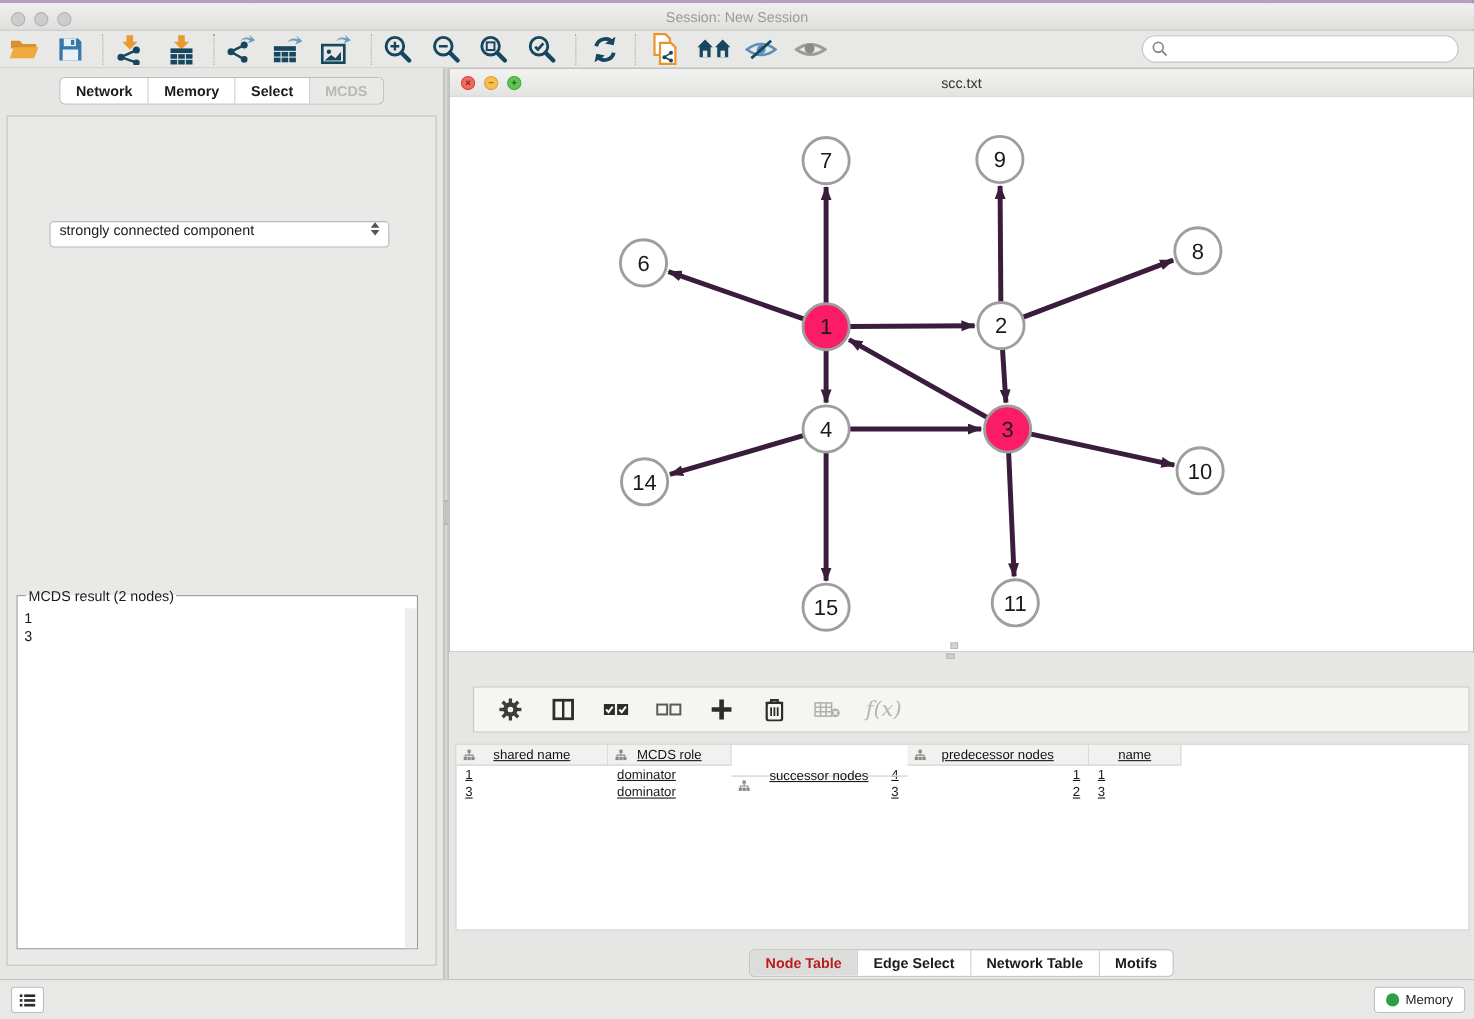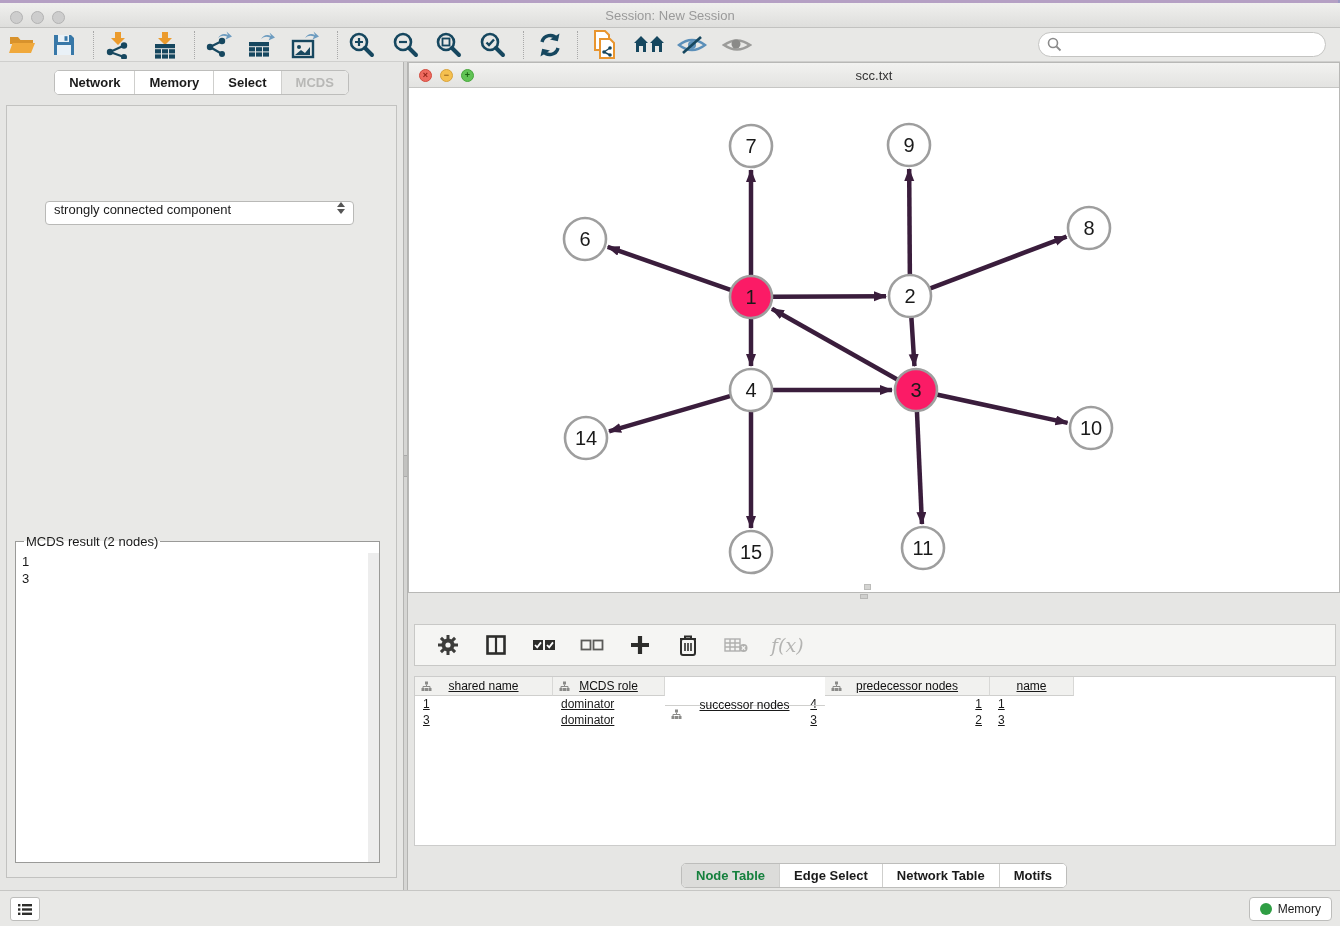--- a/index.html
+++ b/index.html
@@ -83,38 +83,38 @@
   .tl { width:13px; height:13px; border-radius:50%; display:flex; align-items:center;
     justify-content:center; font-size:9px; font-weight:bold; line-height:1; }
   .tl-close { background:#ee6a5f; border:1px solid #d24b3e; color:#8c1f14; }
   .tl-min   { background:#f5c04f; border:1px solid #d9a33b; color:#97641a; }
   .tl-max   { background:#61c355; border:1px solid #47a73c; color:#1d6615; }
   #net-canvas { position:absolute; left:0; top:25px; width:930px; height:504px; background:#fff; }
   #net-resize { position:absolute; left:455px; bottom:2px; width:7px; height:6px; background:#d4d4d2; border:1px solid #bcbcba; }
 
   
   #table-panel { left:408px; top:600px; width:932px; height:290px; background:#e6e6e4; }
-  #tp-toolbar { position:absolute; left:6px; right:4px; top:24px; height:42px;
+  #tp-toolbar { position:absolute; left:22px; right:4px; top:24px; height:42px;
     background:#f5f5f3; border:1px solid #c8c8c6; display:flex; align-items:center;
     gap:22px; padding-left:20px; }
   .tp-icon { width:26px; height:26px; display:flex; align-items:center; justify-content:center; }
   #fx-label { font-family:"DejaVu Serif", serif; font-style:italic; font-size:19px; color:#b4b4b2; }
   #tp-table { position:absolute; left:6px; right:4px; top:76px; height:170px; background:#fff;
     border:1px solid #cccccb; overflow:hidden;text-decoration:underline; }
   #tp-header { display:flex; height:19px; }
   .th-cell { position:relative; background:#f1f1ef; border-right:1px solid #d8d8d6;
     border-bottom:1px solid #cfcfcd; font-size:12px; display:flex;
     align-items:center; justify-content:center; color:#111; }
   .th-cell .hier { position:absolute; left:6px; top:4px; }
   .tr-row { display:flex; height:16px; }
   .td-cell { font-size:12px; line-height:16px; padding:0 8px; white-space:nowrap; overflow:hidden; }
   .td-cell.r { text-align:right; }
   #tp-tabs { position:absolute; left:0; right:0; top:263px; display:flex; justify-content:center; }
   #tp-tabs .tab { font-weight:700; }
-  #tp-tabs .tab.active { background:#dcdcda; color:#15803d; }
+  #tp-tabs .tab.active { background:#dcdcda; color:#b91c1c; }
 
   
   #status-bar { left:0; top:890px; width:1340px; height:36px; background:#e8e8e6;
     border-top:1px solid #c6c6c4; }
   #list-btn { position:absolute; left:10px; top:6px; width:30px; height:24px; background:#fff;
     border:1px solid #bdbdbb; border-radius:3px; display:flex; align-items:center; justify-content:center; }
   #memory-btn { position:absolute; right:8px; top:6px; height:24px; background:#fff;
     border:1px solid #bdbdbb; border-radius:4px; display:flex; align-items:center;
     gap:6px; padding:0 10px; font-size:12px; }
   #memory-dot { width:12px; height:12px; border-radius:50%; background:#2f9e44; }

